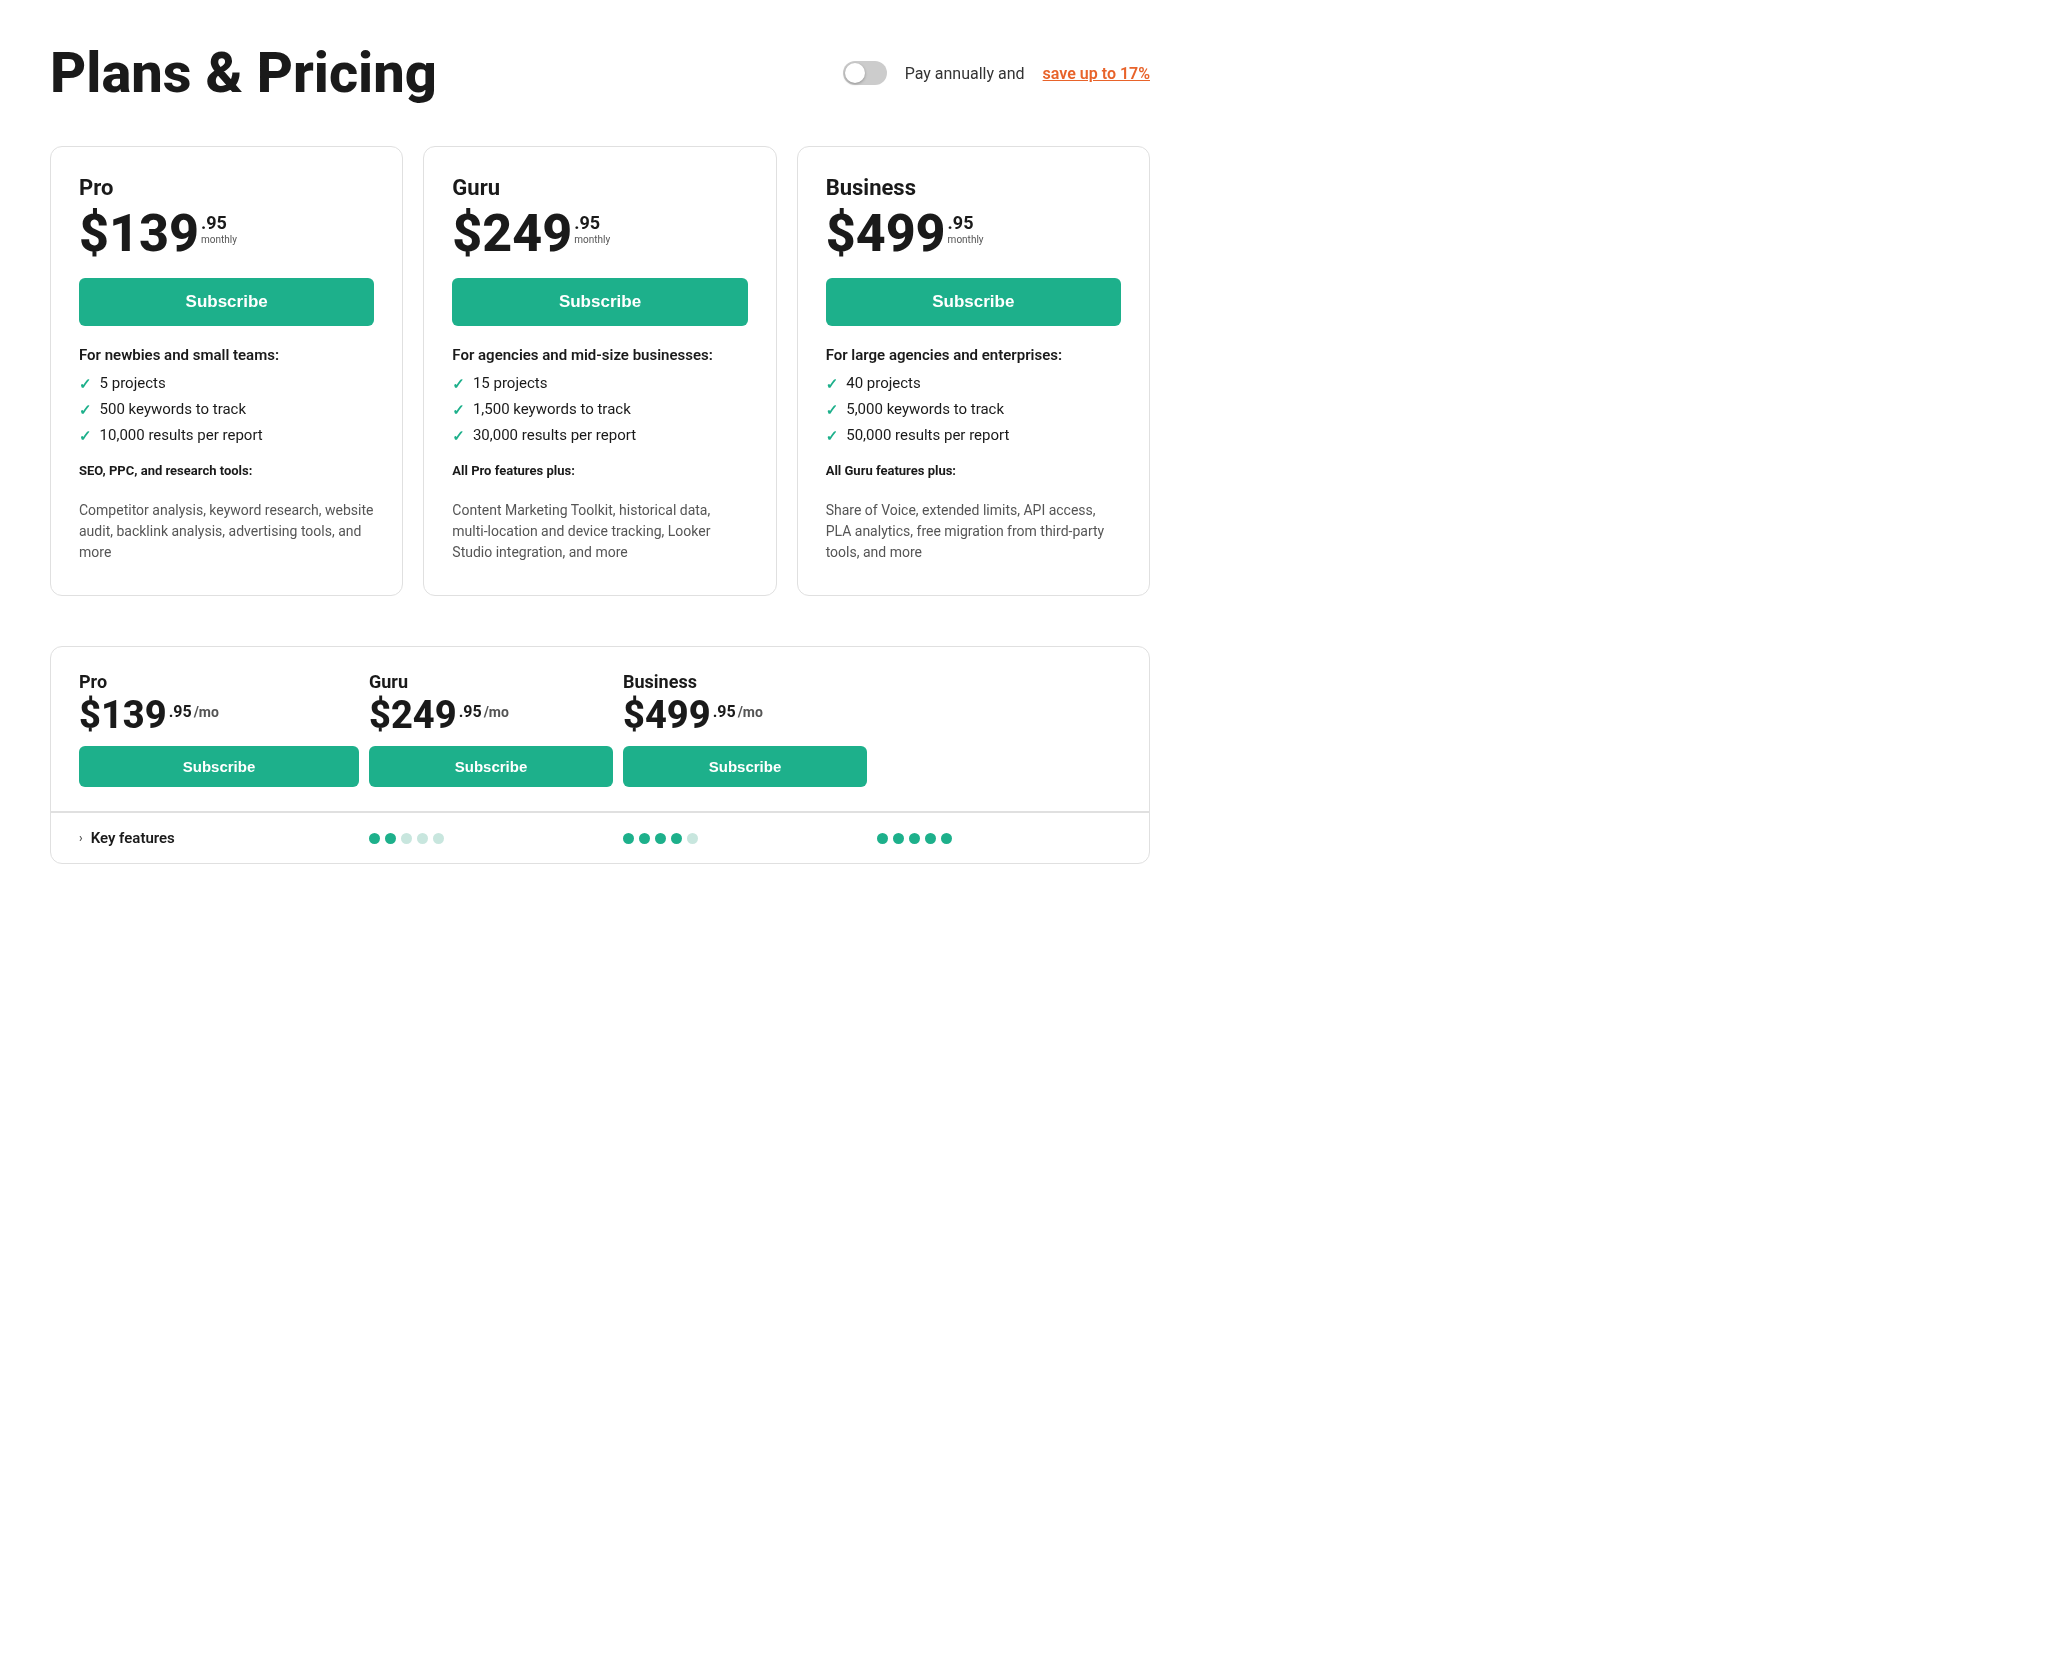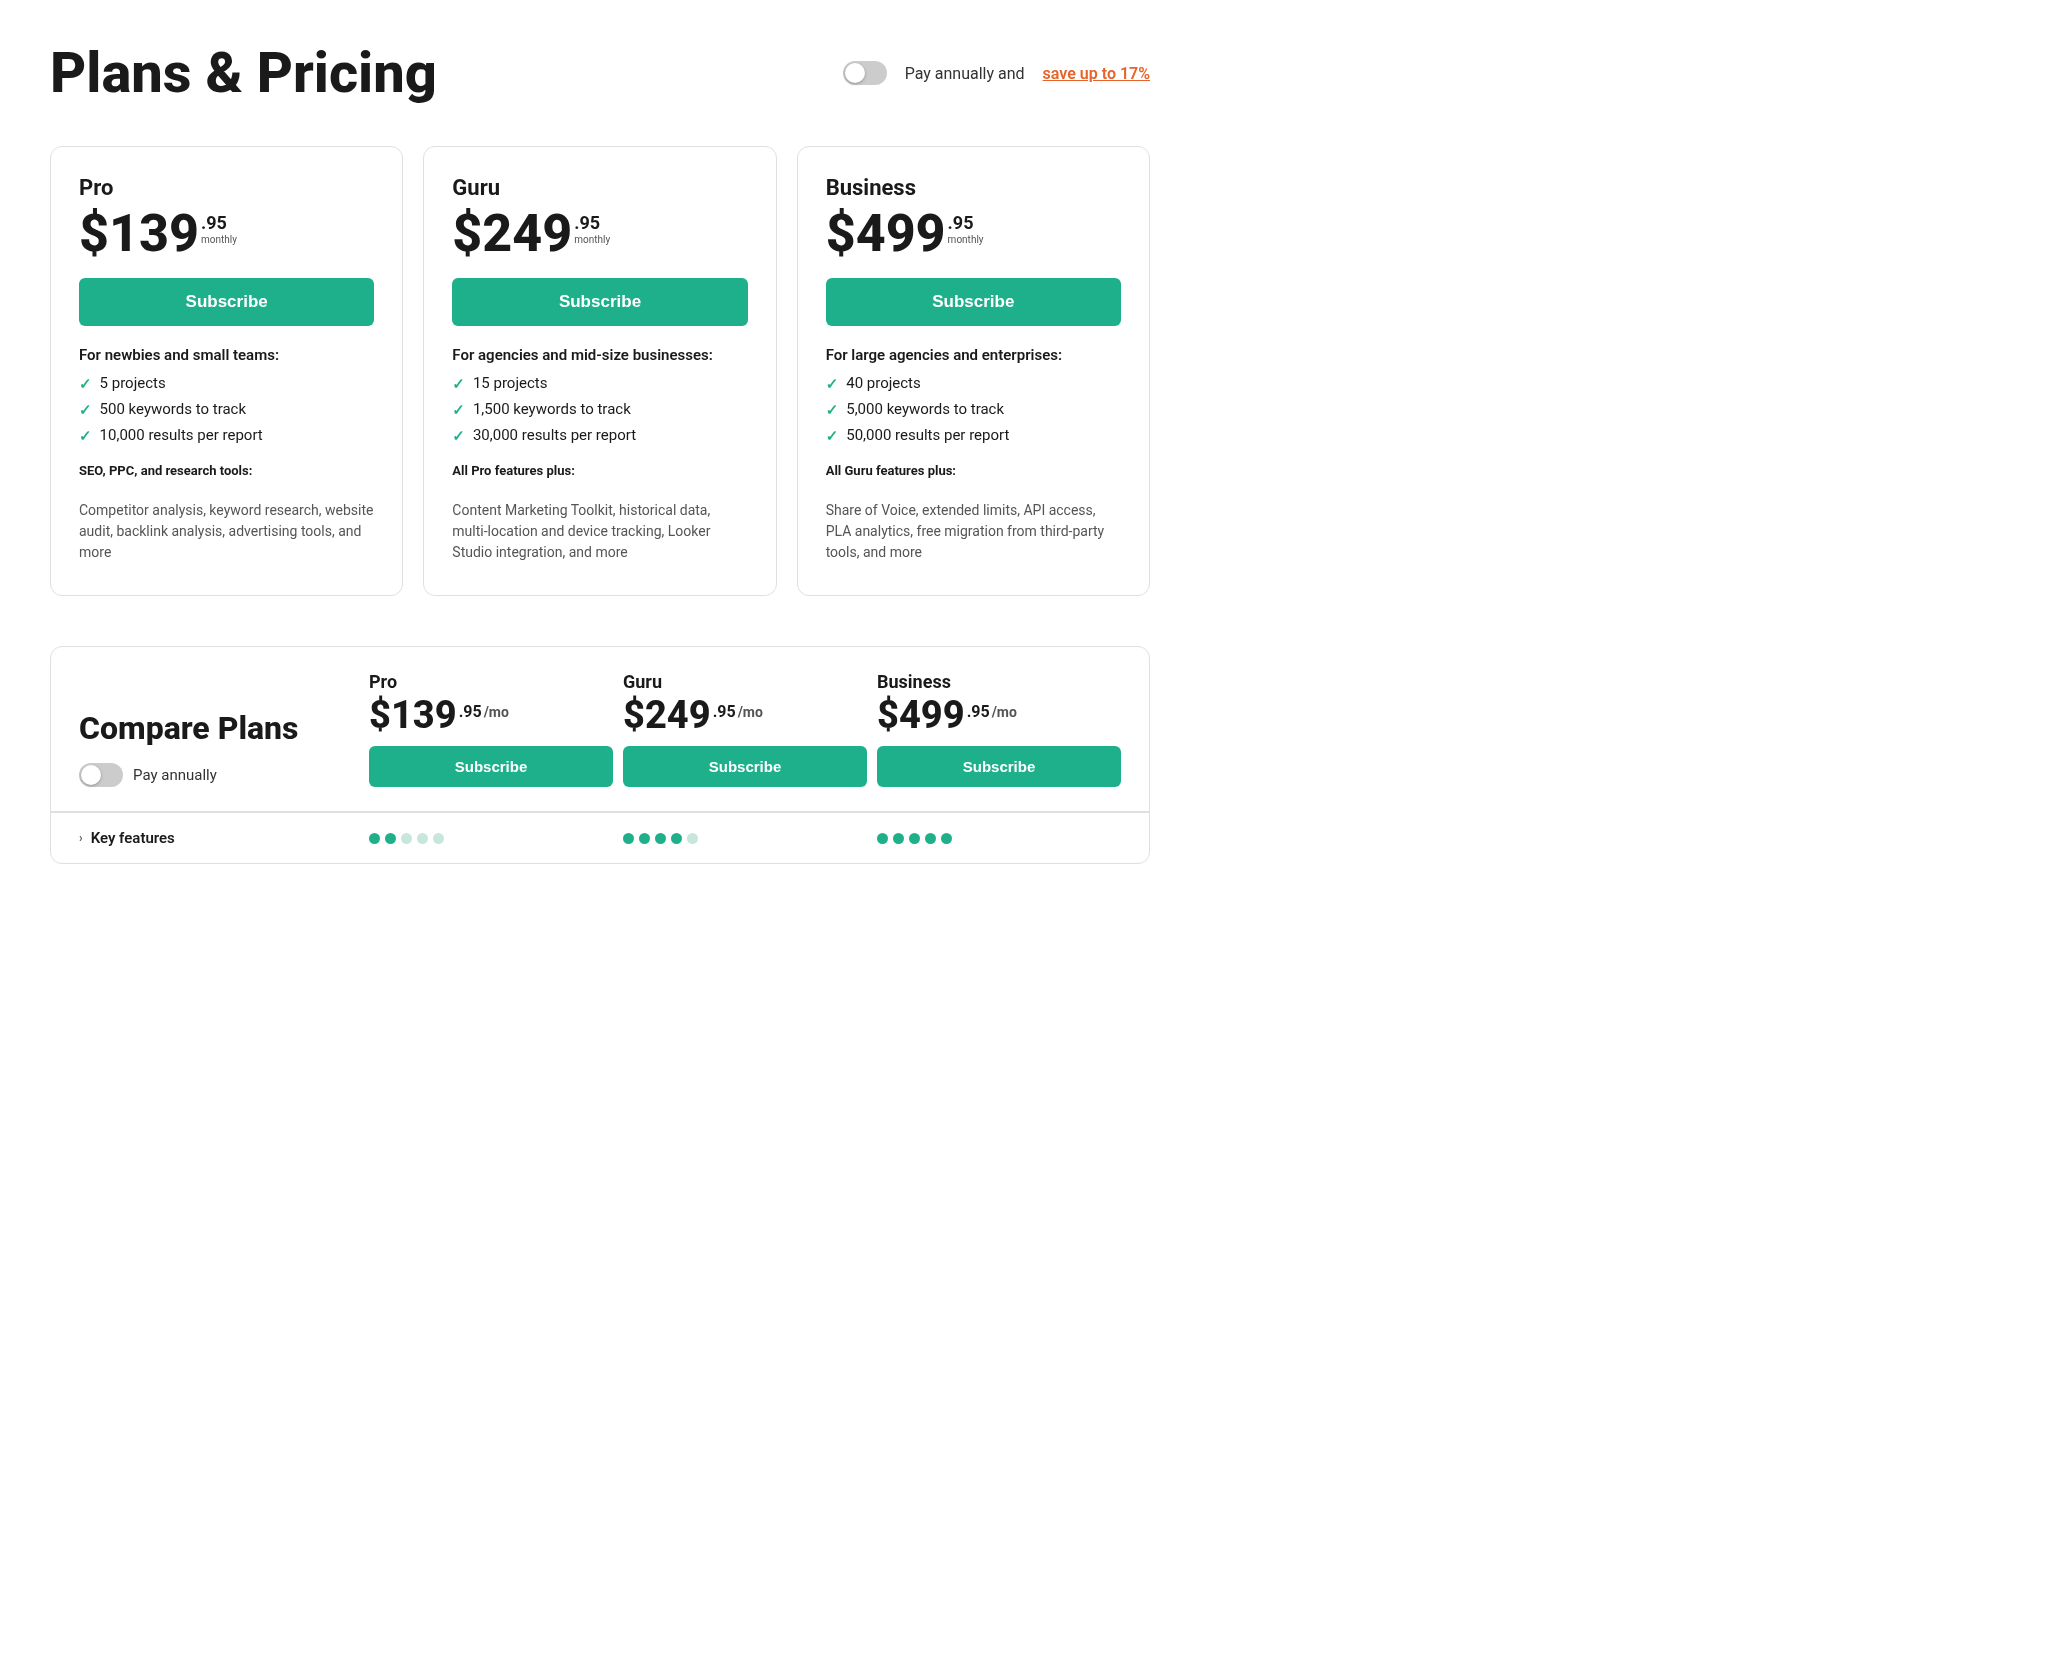--- a/index.html
+++ b/index.html
@@ -360,27 +360,20 @@
       <span>50,000 results per report</span>
     </li>
   </ul>
     <div class="plan-extras-title">All Guru features plus:</div>
     <div class="plan-extras-text">Share of Voice, extended limits, API access, PLA analytics, free migration from third-party tools, and more</div>
   </div>
   </div>
 
 <div class="compare-section" id="compare-section">
     <div class="compare-header-row">
-  <div class="compare-title-col">
-    <div class="compare-title-heading">Compare Plans</div>
-    <div class="compare-toggle-row">
-      <div class="toggle-switch"></div>
-      <span>Pay annually</span>
-    </div>
-  </div>
 
     <div class="compare-plan-col">
       <div class="compare-plan-name">Pro</div>
       <div class="compare-price-row">
         <span class="compare-price-main">$139</span>
         <span class="compare-price-cents">.95</span>
         <span class="compare-price-suffix">/mo</span>
       </div>
       <button class="compare-subscribe-btn">Subscribe</button>
     </div>

